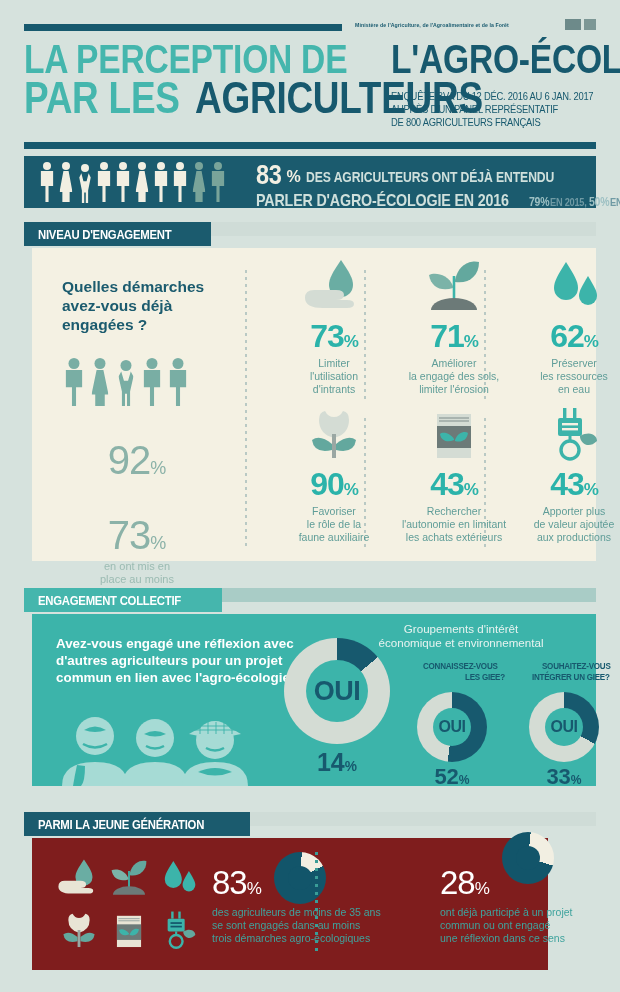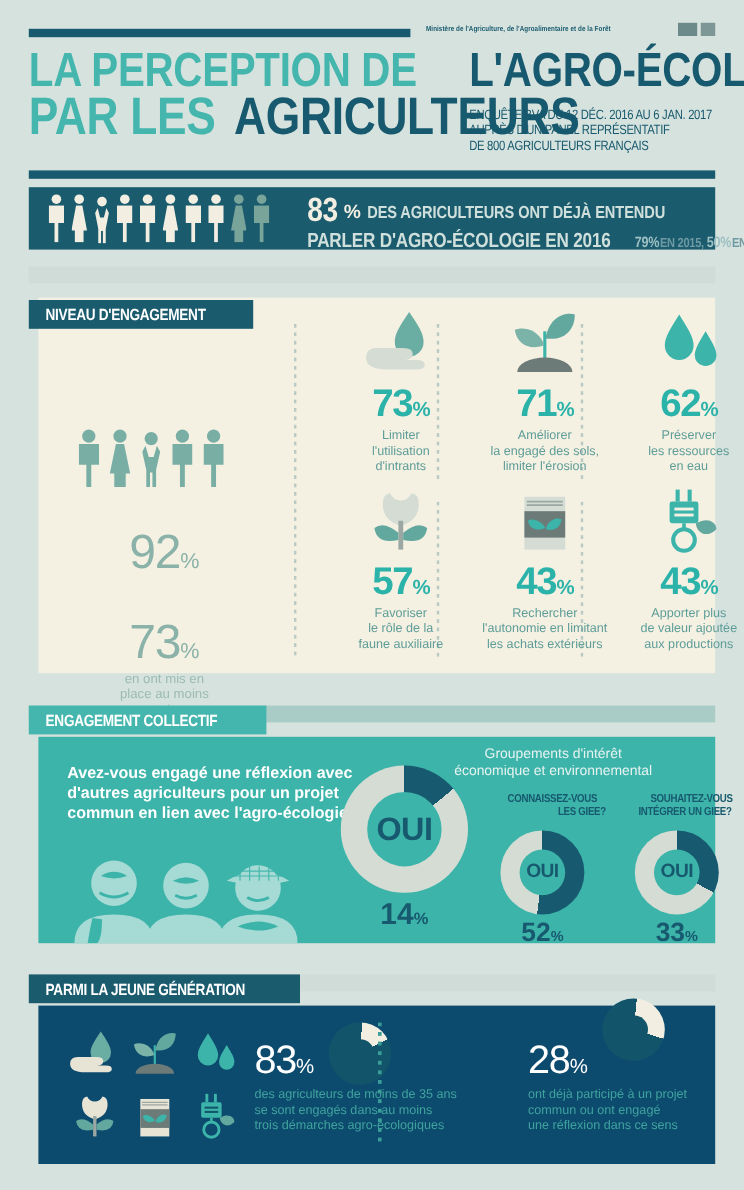--- a/index.html
+++ b/index.html
@@ -144,22 +144,22 @@
   .donut { position:absolute; border-radius:50%; }
   .donut .hole { position:absolute; border-radius:50%; display:flex; align-items:center; justify-content:center; }
   .oui { color:#17596e; font-weight:bold; letter-spacing:-0.5px; }
   .pctlabel { position:absolute; text-align:center; color:#17596e; font-weight:bold; }
   .pctlabel .pc { font-size:0.55em; }
 
   
   #sec3 { top:812px; }
   #sec3 .pale { position:absolute; left:0; top:0; width:572px; height:14px; background:#cfdcd7; }
   #sec3 .panel {
-    position:absolute; left:8px; top:26px; width:564px; height:132px;
-    background:#0c4a6e;
+    position:absolute; left:8px; top:26px; width:516px; height:132px;
+    background:#7f1d1d;
   }
   .icongrid { position:absolute; left:22px; top:14px; width:150px; display:grid; grid-template-columns:repeat(3,50px); grid-template-rows:52px 52px; }
   .icongrid > div { display:flex; align-items:center; justify-content:center; }
 
   .ybig { position:absolute; color:#ffffff; font-weight:normal; font-size:33px; letter-spacing:-1px; line-height:1; }
   .ybig .pc { font-size:17px; }
   .ytxt { position:absolute; color:#3fa39d; font-size:10.5px; line-height:1.25; }
 
   .ring { position:absolute; border-radius:50%; }
 </style>
@@ -243,25 +243,26 @@
         <span class="b83-cap cond" style="display:inline-block;margin-left:1px;">DES AGRICULTEURS ONT DÉJÀ ENTENDU</span>
       </div>
       <div class="b83-l2">
         <span class="b83-cap2 cond" style="display:inline-block;">PARLER D'AGRO-ÉCOLOGIE EN 2016</span><span class="b83-smallb cond" style="display:inline-block;margin-left:-28px;">79%</span><span class="b83-small cond" style="display:inline-block;margin-left:-3px;">EN 2015,</span><span class="b83-smallb cond" style="display:inline-block;margin-left:-5px;">50%</span><span class="b83-small cond" style="display:inline-block;margin-left:-3px;">EN 2014</span>
       </div>
     </div>
   </div>
 
   <div class="sec" id="sec1">
     <div class="pale"></div>
-    <div class="sec-tab tab-dark cond" style="transform:none;margin-top:28px;">
+    <div class="sec-tab tab-dark cond" style="transform:none;">
       <span class="cond" style="display:inline-block;font-size:13.5px;">NIVEAU D'ENGAGEMENT</span>
     </div>
     <div class="panel">
 
+      <div class="q1">Quelles démarches avez-vous déjà engagées ?</div>
 
       <div class="fam">
         <div class="pp man c-teal2">
             <div class="head"></div>
             <div class="body"></div>
           </div>
         <div class="pp woman c-teal2">
             <div class="head"></div>
             <div class="body"></div>
           </div>
@@ -344,21 +345,21 @@
 
       <div class="cell" style="left:228px; top:156px;">
         <div class="icon">
           <svg width="62" height="56" viewBox="0 0 62 56">
             <path d="M16 14 q0-8 6-9 q3 6 9 6 q6 0 9-6 q6 1 6 9 q0 14-15 18 Q16 28 16 14 Z" fill="#d4dcd4"></path>
             <rect x="29" y="28" width="4" height="24" fill="#9aa7a3"></rect>
             <path d="M29 38 q-12-10-20-4 q2 14 20 10 Z" fill="#63a89e"></path>
             <path d="M33 38 q12-10 20-4 q-2 14-20 10 Z" fill="#63a89e"></path>
           </svg>
         </div>
-        <div class="num"><span>57</span><span class="pc">%</span></div>
+        <div class="num"><span>90</span><span class="pc">%</span></div>
         <div class="lbl">
           <div>Favoriser</div>
           <div>le rôle de la</div>
           <div>faune auxiliaire</div>
         </div>
       </div>
 
       <div class="cell" style="left:348px; top:156px;">
         <div class="icon">
           <svg width="62" height="56" viewBox="0 0 62 56">

